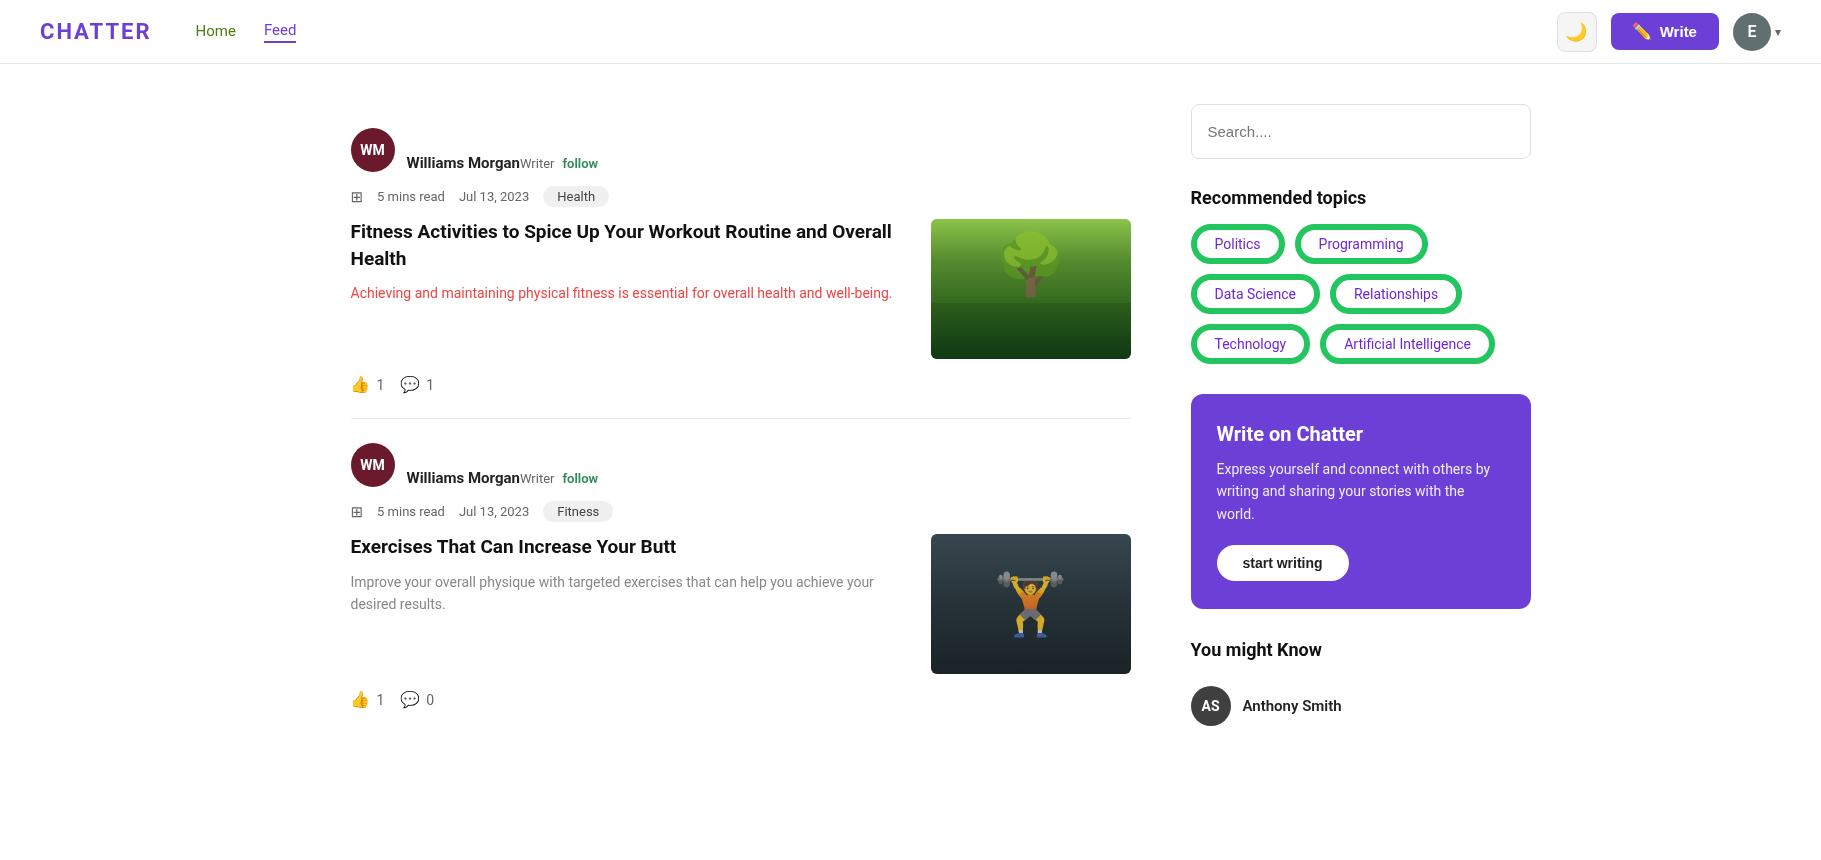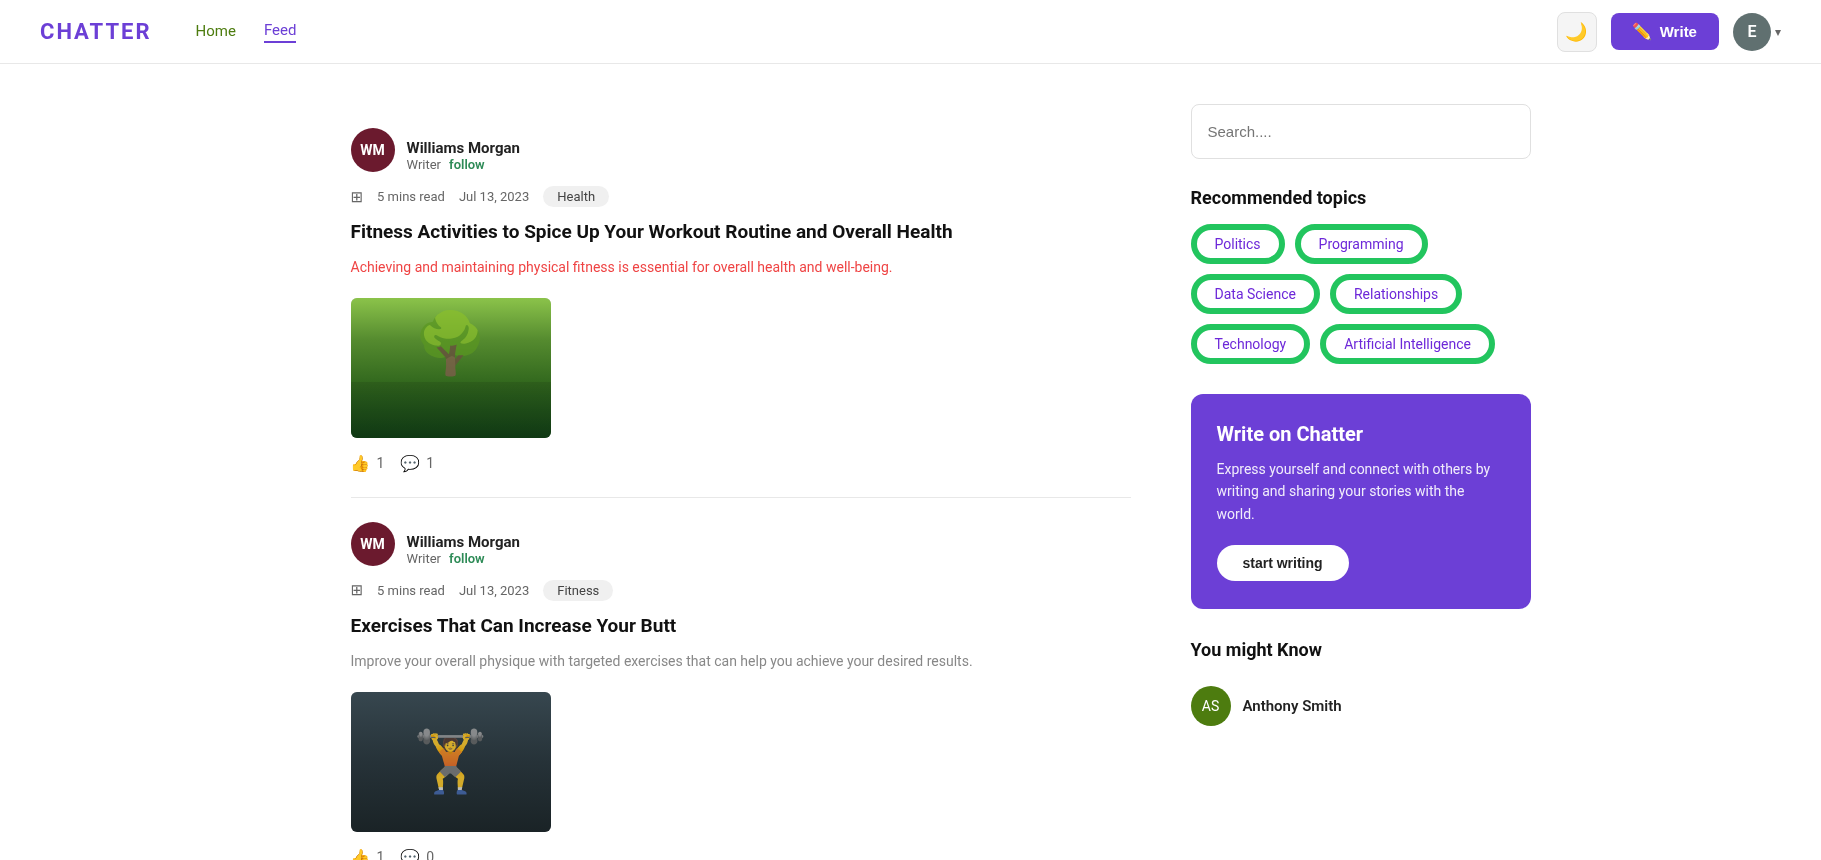--- a/index.html
+++ b/index.html
@@ -90,37 +90,37 @@
     .author-row { display: flex; align-items: flex-end; gap: 12px; margin-bottom: 14px; }
     .author-avatar {
       width: 44px; height: 44px; border-radius: 50%;
       background: #6b1a2e;
       color: #fff;
       font-size: 14px;
       font-weight: 700;
       display: flex; align-items: center; justify-content: center;
       flex-shrink: 0;
     }
-    .author-info { display: flex; flex-direction: column; }
+    .author-info { display: flex; flex-direction: row; }
     .author-name { font-size: 15px; font-weight: 700; color: #222; }
     .author-sub { display: flex; align-items: center; gap: 8px; font-size: 13px; }
     .author-role { color: #666; }
     .follow-link { color: #2e8b57; font-weight: 600; cursor: pointer; font-size: 13px; }
 
     .article-meta { display: flex; align-items: center; gap: 14px; margin-bottom: 12px; font-size: 13px; color: #666; }
     .meta-icon { font-size: 15px; }
     .tag-badge {
       background: #f0f0f0;
       border-radius: 20px;
       padding: 3px 14px;
       font-size: 13px;
       color: #444;
     }
 
-    .article-content { display: flex; gap: 20px; align-items: flex-start; flex-direction: column; }
+    .article-content { display: flex; gap: 20px; align-items: flex-start; }
     .article-text { flex: 1; }
     .article-title { font-size: 19px; font-weight: 700; color: #111; margin-bottom: 10px; line-height: 1.4; }
     .article-excerpt { font-size: 14px; color: #ef4444; line-height: 1.6; }
     .article-excerpt.fitness { color: #888; }
 
     .article-image {
       width: 200px; height: 140px;
       border-radius: 6px;
       background: #ccc;
       flex-shrink: 0;
@@ -208,24 +208,24 @@
       font-size: 14px;
       font-weight: 600;
       cursor: pointer;
     }
 
     
     .you-might-know-title { font-size: 18px; font-weight: 700; color: #111; margin-bottom: 16px; }
     .know-item { display: flex; align-items: center; gap: 12px; padding: 10px 0; }
     .know-avatar {
       width: 40px; height: 40px; border-radius: 50%;
-      background: #4d7c0f;
+      background: #404040;
       color: #fff;
       font-size: 14px;
-      font-weight: 400;
+      font-weight: 700;
       display: flex; align-items: center; justify-content: center;
       flex-shrink: 0;
     }
     .know-name { font-size: 15px; font-weight: 600; color: #222; }
   </style>
 </head>
 <body>
 
 <header class="header">
   <span class="logo">CHATTER</span>

